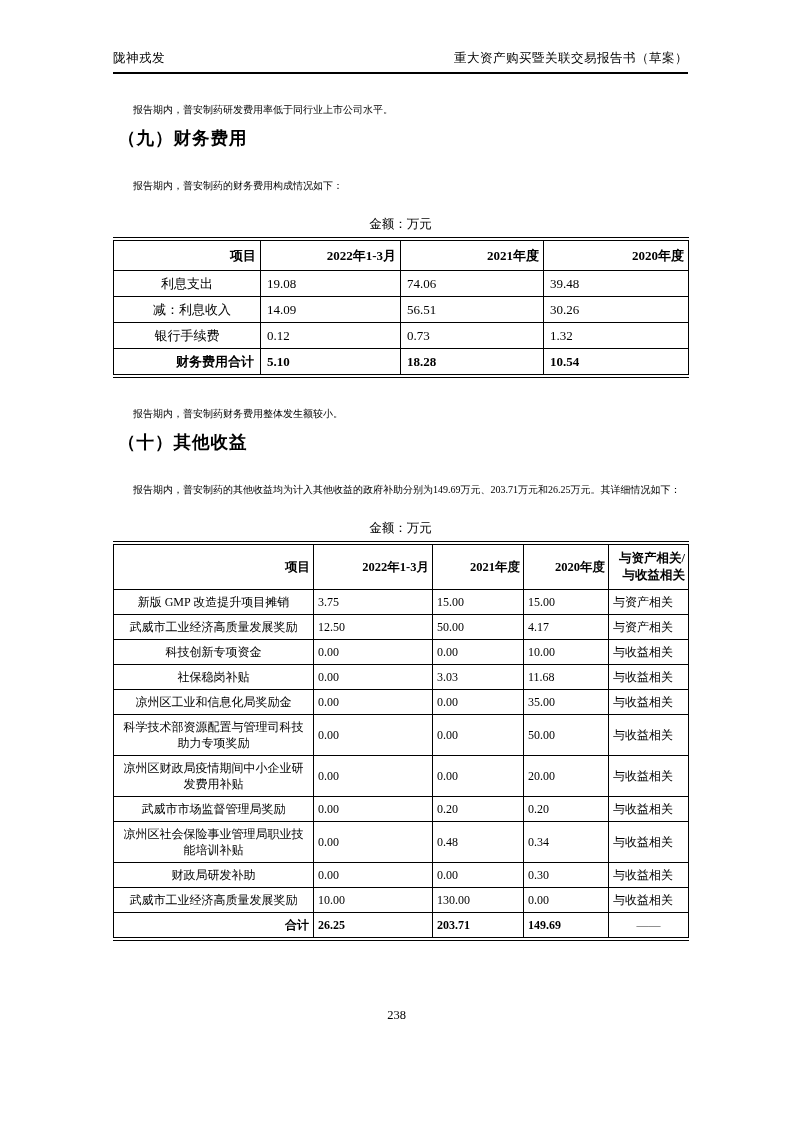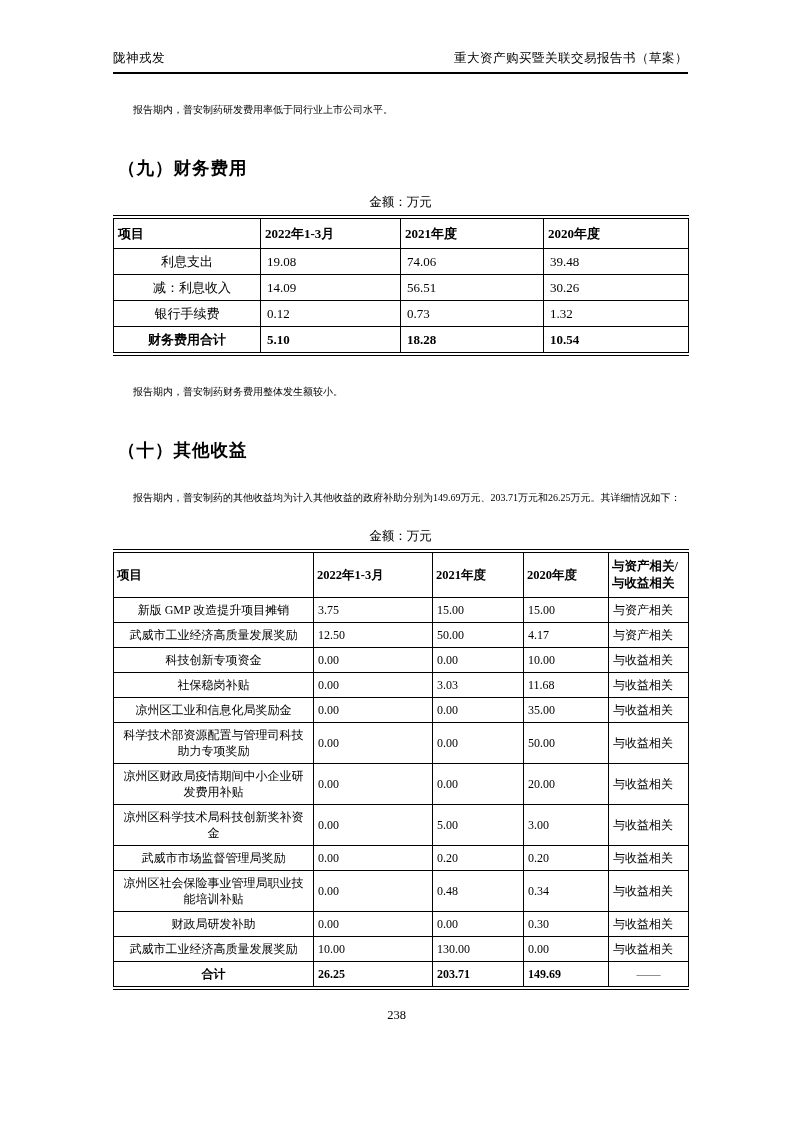--- a/index.html
+++ b/index.html
@@ -15,43 +15,43 @@
     display:flex; justify-content:space-between; align-items:flex-end;
     padding-top:50px; padding-bottom:5px; border-bottom:2px solid #000;
     font-size:12.5px; letter-spacing:0.5px;
   }
   .para {
     font-size:10px; line-height:32px; text-indent:2em; margin-top:20px;
   }
   .para.justify { text-align:justify; }
   h2.sec-heading {
     font-family:"Liberation Sans","DejaVu Sans",sans-serif;
-    font-size:17.5px; font-weight:bold; margin-top:30px; padding-left:5px;
+    font-size:17.5px; font-weight:bold; padding-left:5px;
     letter-spacing:1px;
   }
   .unit-label {
     text-align:center; font-size:12.5px; margin-top:14px; margin-bottom:4px;
   }
 
   table { width:575px; border-collapse:collapse; table-layout:fixed;
           border-top:4px double #000; border-bottom:4px double #000; }
   th, td { border:1px solid #000; vertical-align:middle; }
-  th { font-weight:bold; text-align:left; }
+  th { font-weight:bold; text-align:right; }
 
   .t1 th { font-size:13px; padding:6px 4px; line-height:17px; }
   .t1 td { font-size:13px; padding:4px 6px; line-height:17px; }
   .t2 th { font-size:12.5px; padding:5px 3px; line-height:17px; }
   .t2 td { font-size:12px;  padding:4px 4px; line-height:16px; }
 
   td.label { text-align:center; }
   td.indent { padding-left:16px; }
   td.num { text-align:left; }
   td.rel { text-align:left; }
   tr.total td { font-weight:bold; }
-  tr.total td.label { text-align:center; }
+  tr.total td.label { text-align:right; }
   tr.total td.dash { font-weight:normal; color:#555; text-align:center; }
 
   .page-number {
     position:absolute; left:0; right:0; top:1008px;
     text-align:center; font-size:12.5px;
   }
 </style>
 </head>
 <body>
 
@@ -60,20 +60,21 @@
 
     <div class="doc-header">
       <span>陇神戎发</span>
       <span>重大资产购买暨关联交易报告书（草案）</span>
     </div>
 
     <p class="para">报告期内，普安制药研发费用率低于同行业上市公司水平。</p>
 
     <h2 class="sec-heading">（九）财务费用</h2>
 
+    <p class="para">报告期内，普安制药的财务费用构成情况如下：</p>
 
     <div class="unit-label">金额：万元</div>
 
     <table class="t1">
       <colgroup>
           <col style="width:147px">
           <col style="width:140px">
           <col style="width:143px">
           <col style="width:145px">
         </colgroup>
@@ -182,27 +183,20 @@
           <td class="rel">与收益相关</td>
         </tr>
         <tr>
           <td class="label">凉州区财政局疫情期间中小企业研发费用补贴</td>
           <td class="num">0.00</td>
           <td class="num">0.00</td>
           <td class="num">20.00</td>
           <td class="rel">与收益相关</td>
         </tr>
         <tr>
-          <td class="label">凉州区科学技术局科技创新奖补资金</td>
-          <td class="num">0.00</td>
-          <td class="num">5.00</td>
-          <td class="num">3.00</td>
-          <td class="rel">与收益相关</td>
-        </tr>
-        <tr>
           <td class="label">武威市市场监督管理局奖励</td>
           <td class="num">0.00</td>
           <td class="num">0.20</td>
           <td class="num">0.20</td>
           <td class="rel">与收益相关</td>
         </tr>
         <tr>
           <td class="label">凉州区社会保险事业管理局职业技能培训补贴</td>
           <td class="num">0.00</td>
           <td class="num">0.48</td>

